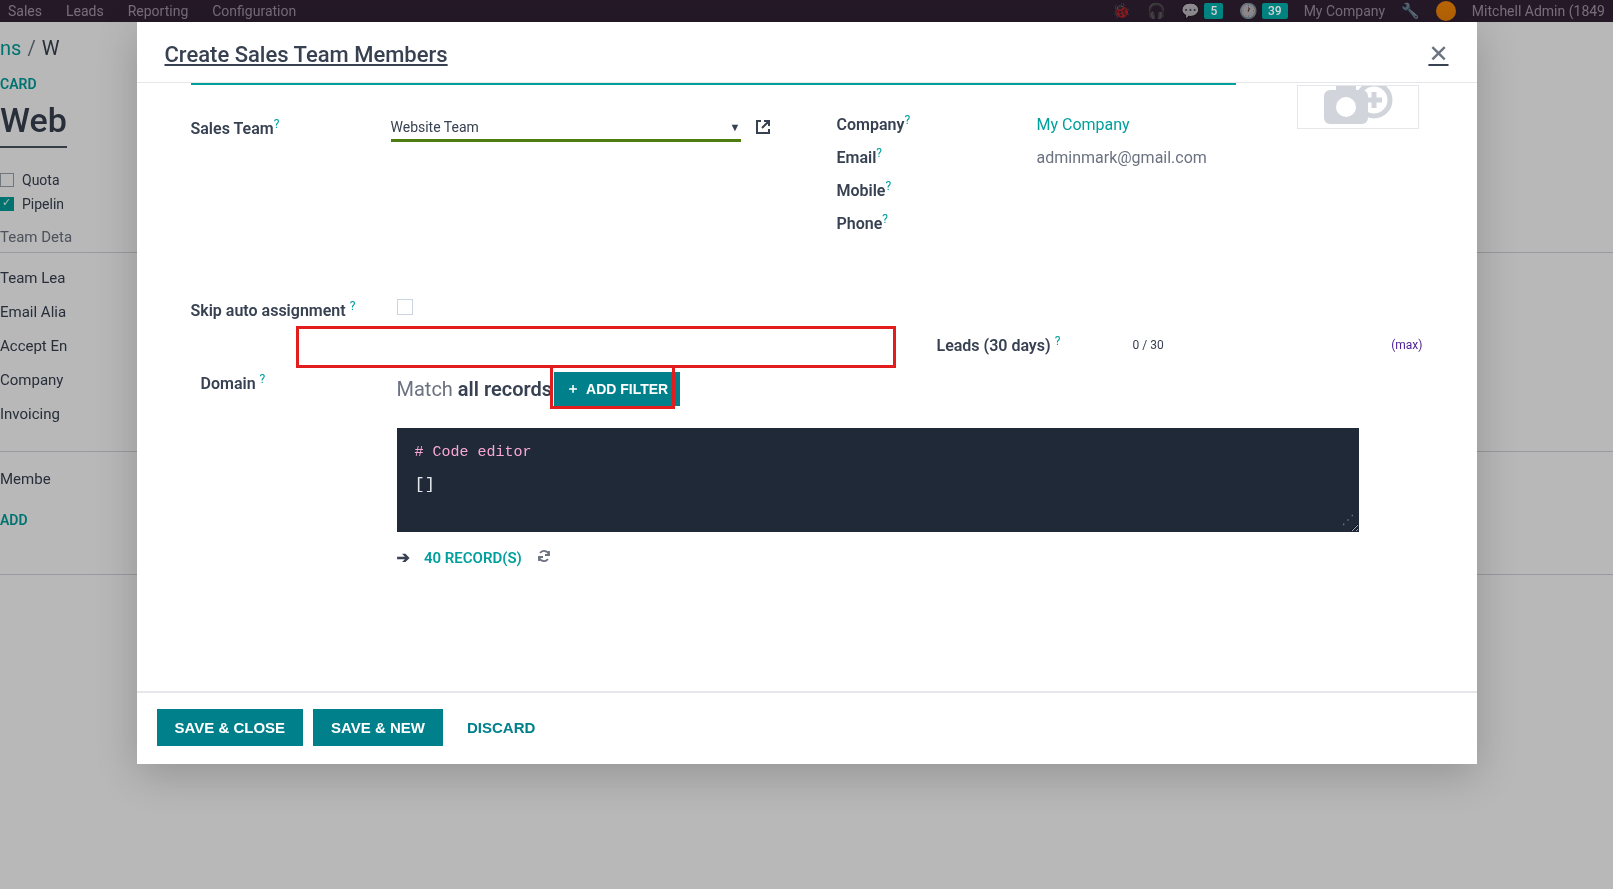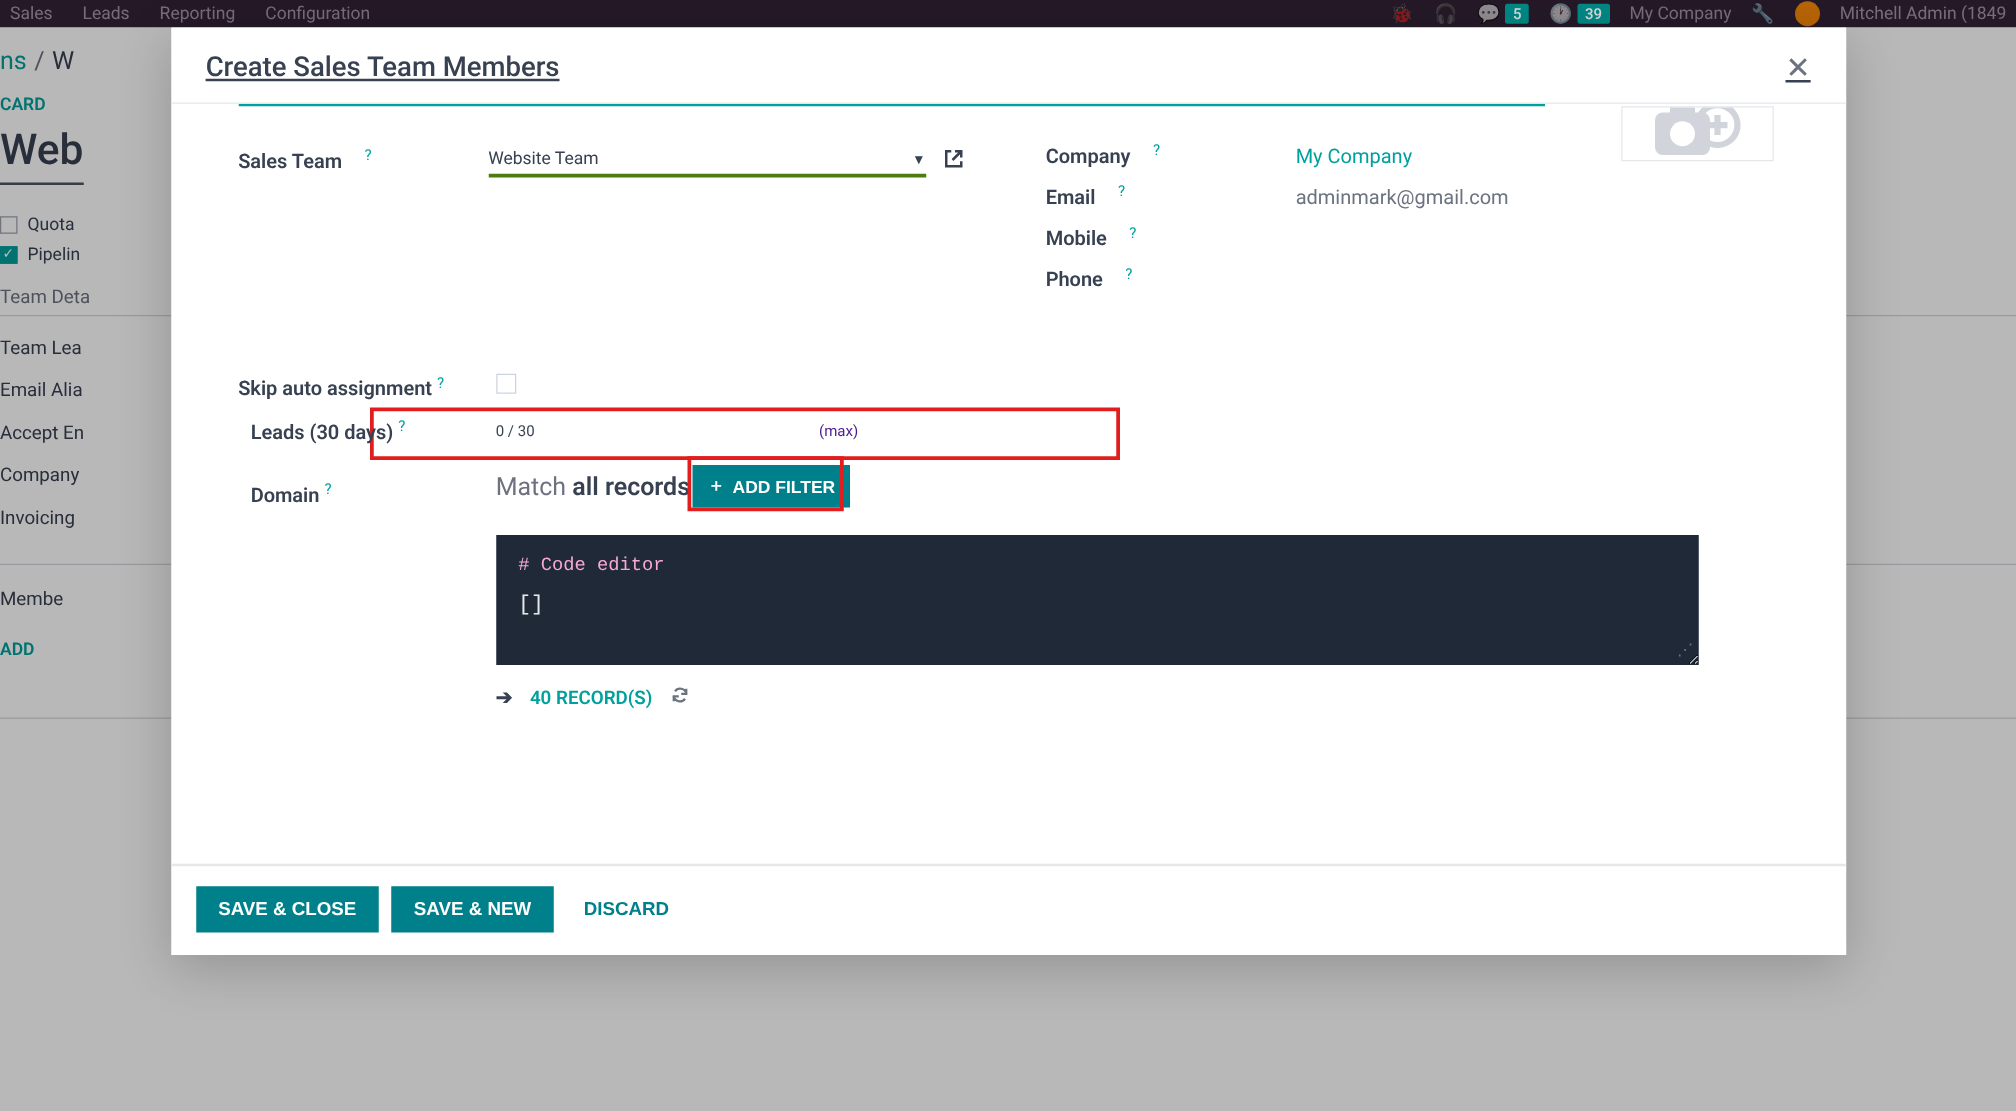--- a/index.html
+++ b/index.html
@@ -199,21 +199,21 @@
       align-items: center;
       margin-bottom: 14px;
     }
     .field-label {
       width: 200px;
       font-weight: 600;
       color: #374151;
       font-size: 16px;
       display: flex;
       align-items: flex-start;
-      gap: 18px;
+      gap: 0;
     }
     .field-label .help {
       color: #00a09d;
       font-size: 12px;
       font-weight: 400;
       margin-top: -2px;
     }
     .field-value {
       flex: 1;
       color: #374151;
@@ -278,35 +278,36 @@
       left: 105px;
       width: 600px;
       height: 42px;
     }
     
     .leads-row {
       display: flex;
       align-items: center;
       padding: 6px 0 6px 10px;
       position: relative;
+      justify-content: flex-end;
     }
     .leads-row .block2-label { width: 196px; }
     .leads-value {
       display: flex;
       align-items: center;
       gap: 0;
       font-size: 12px;
       width: 290px;
       justify-content: space-between;
     }
     .leads-value .max { color: #4c1d95; }
     
     .domain-row {
       display: flex;
-      align-items: flex-end;
+      align-items: flex-start;
       margin-top: 10px;
       padding-left: 10px;
     }
     .domain-row .block2-label { width: 196px; }
     .match-text { font-size: 20px; color: #6b7280; }
     .match-text b { color: #374151; font-weight: 600; }
     .add-filter-btn {
       background: #00808a;
       color: white;
       border: none;

